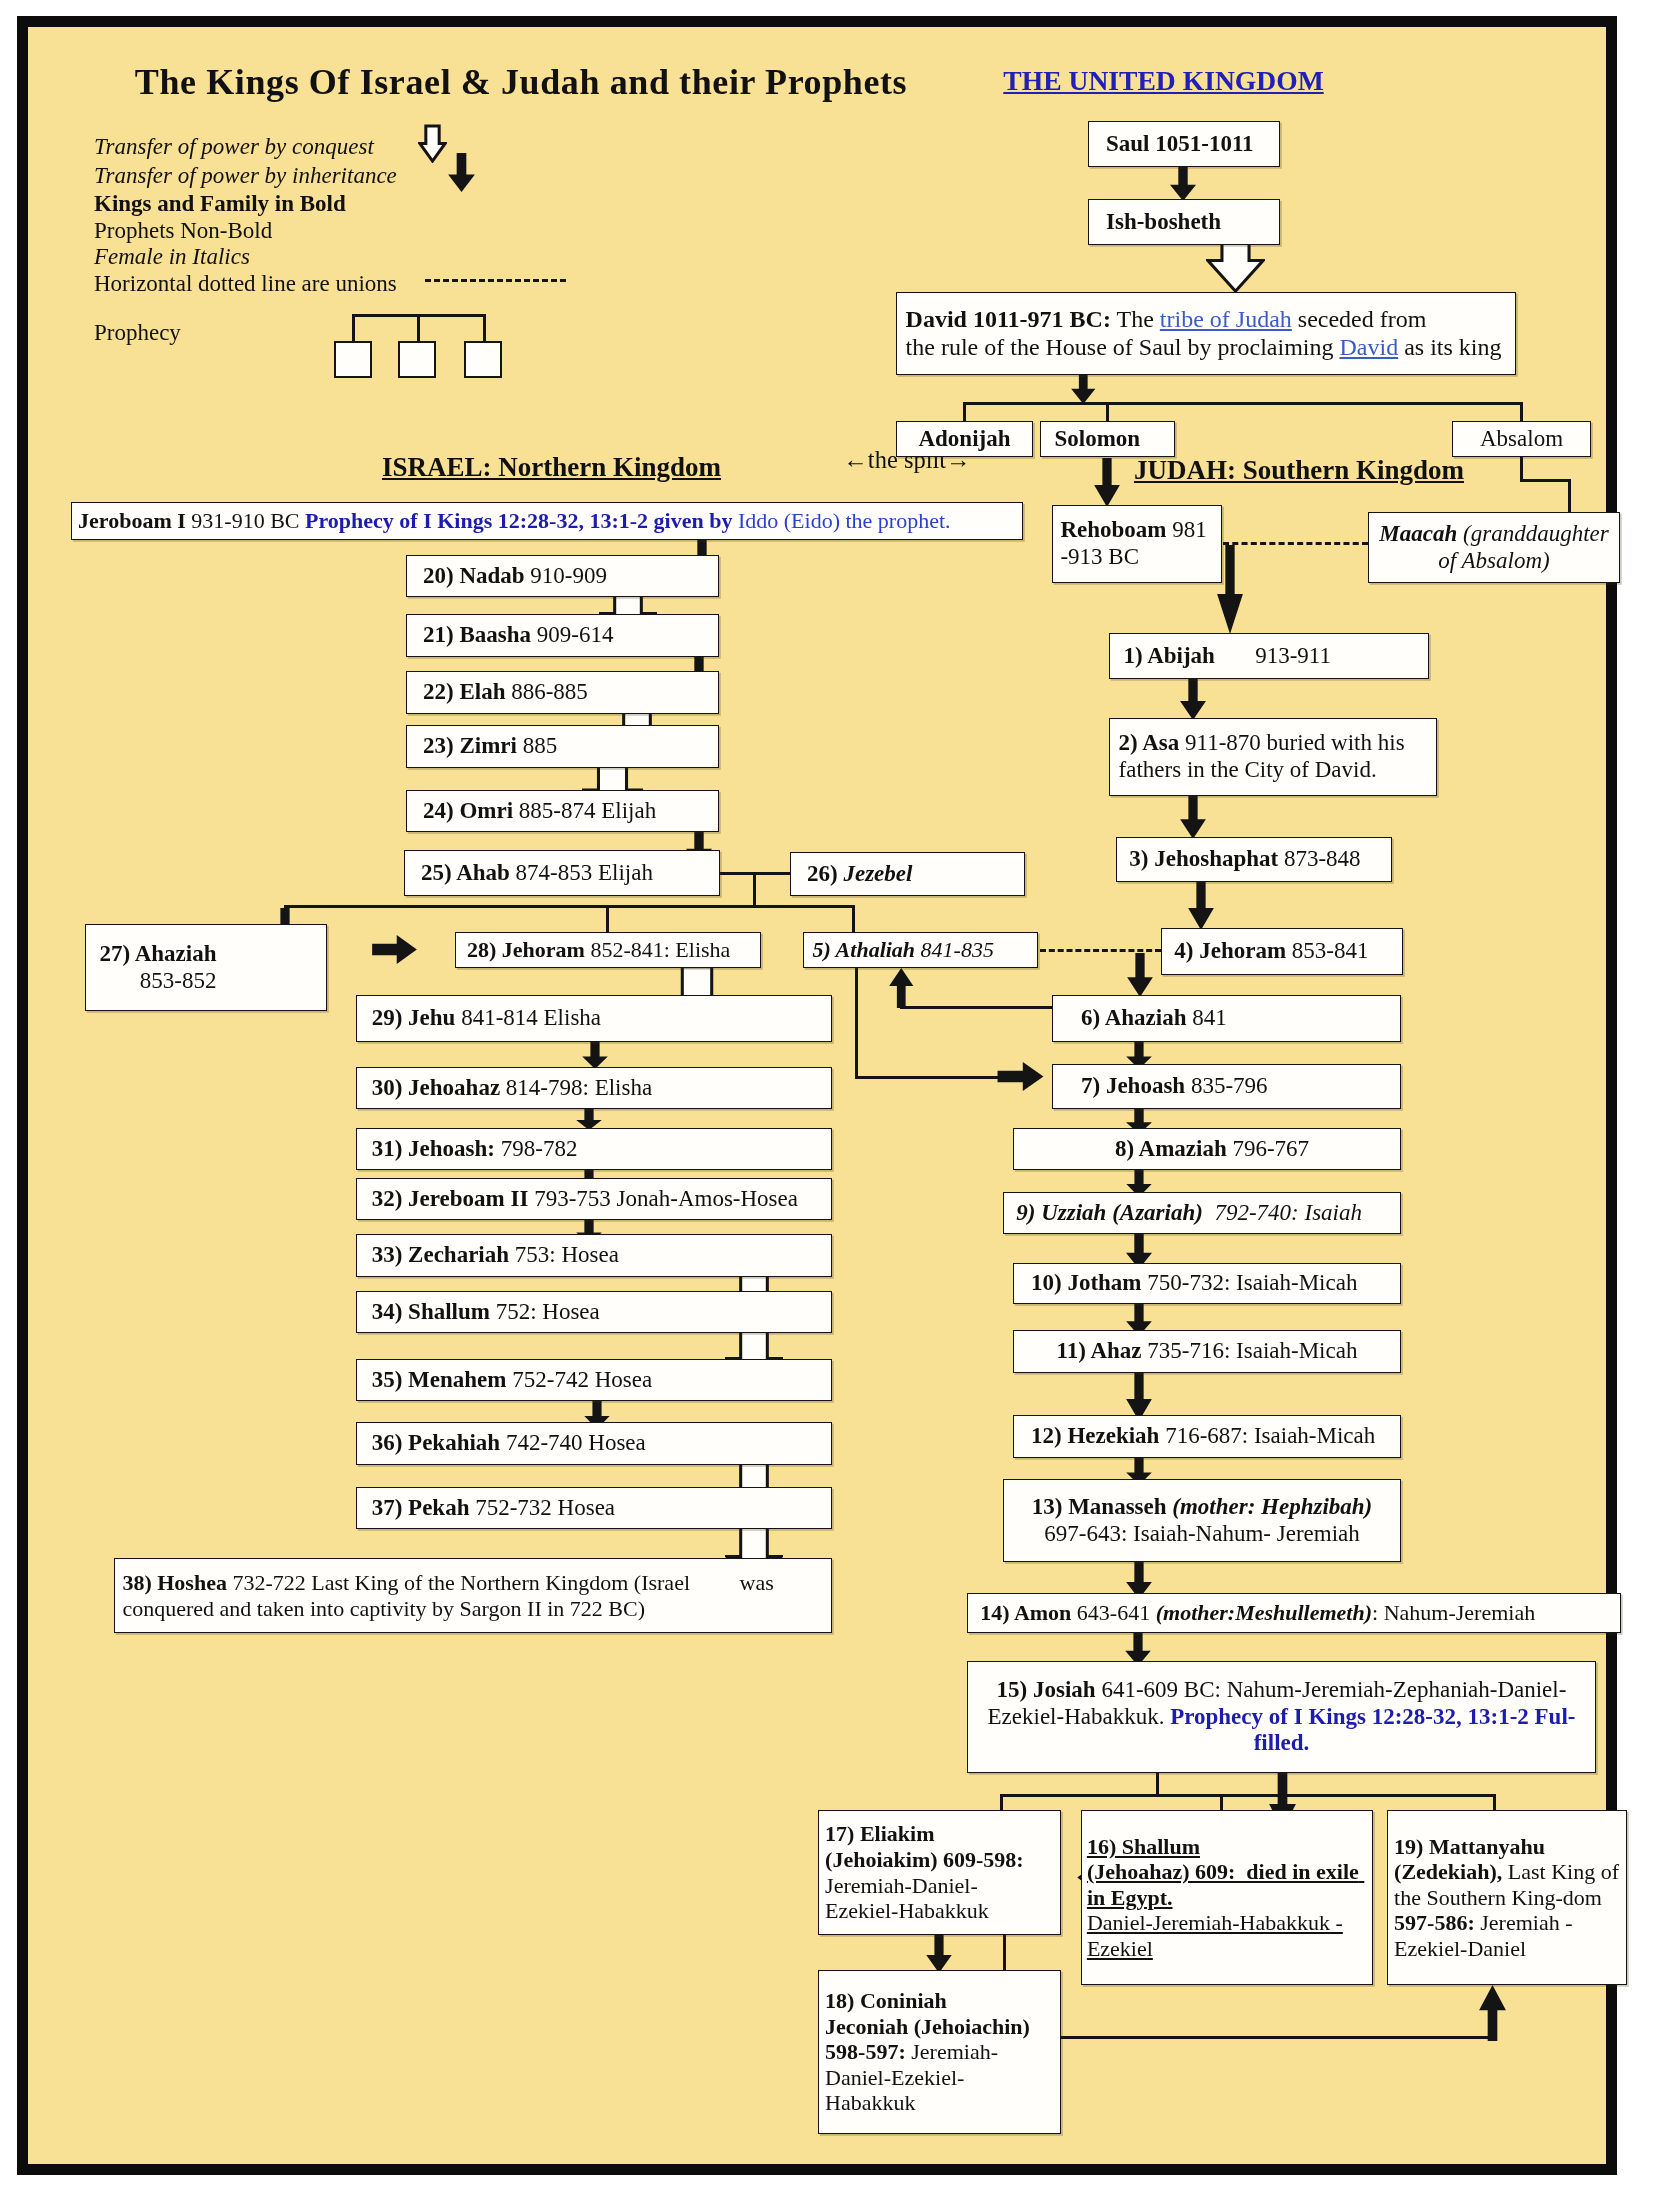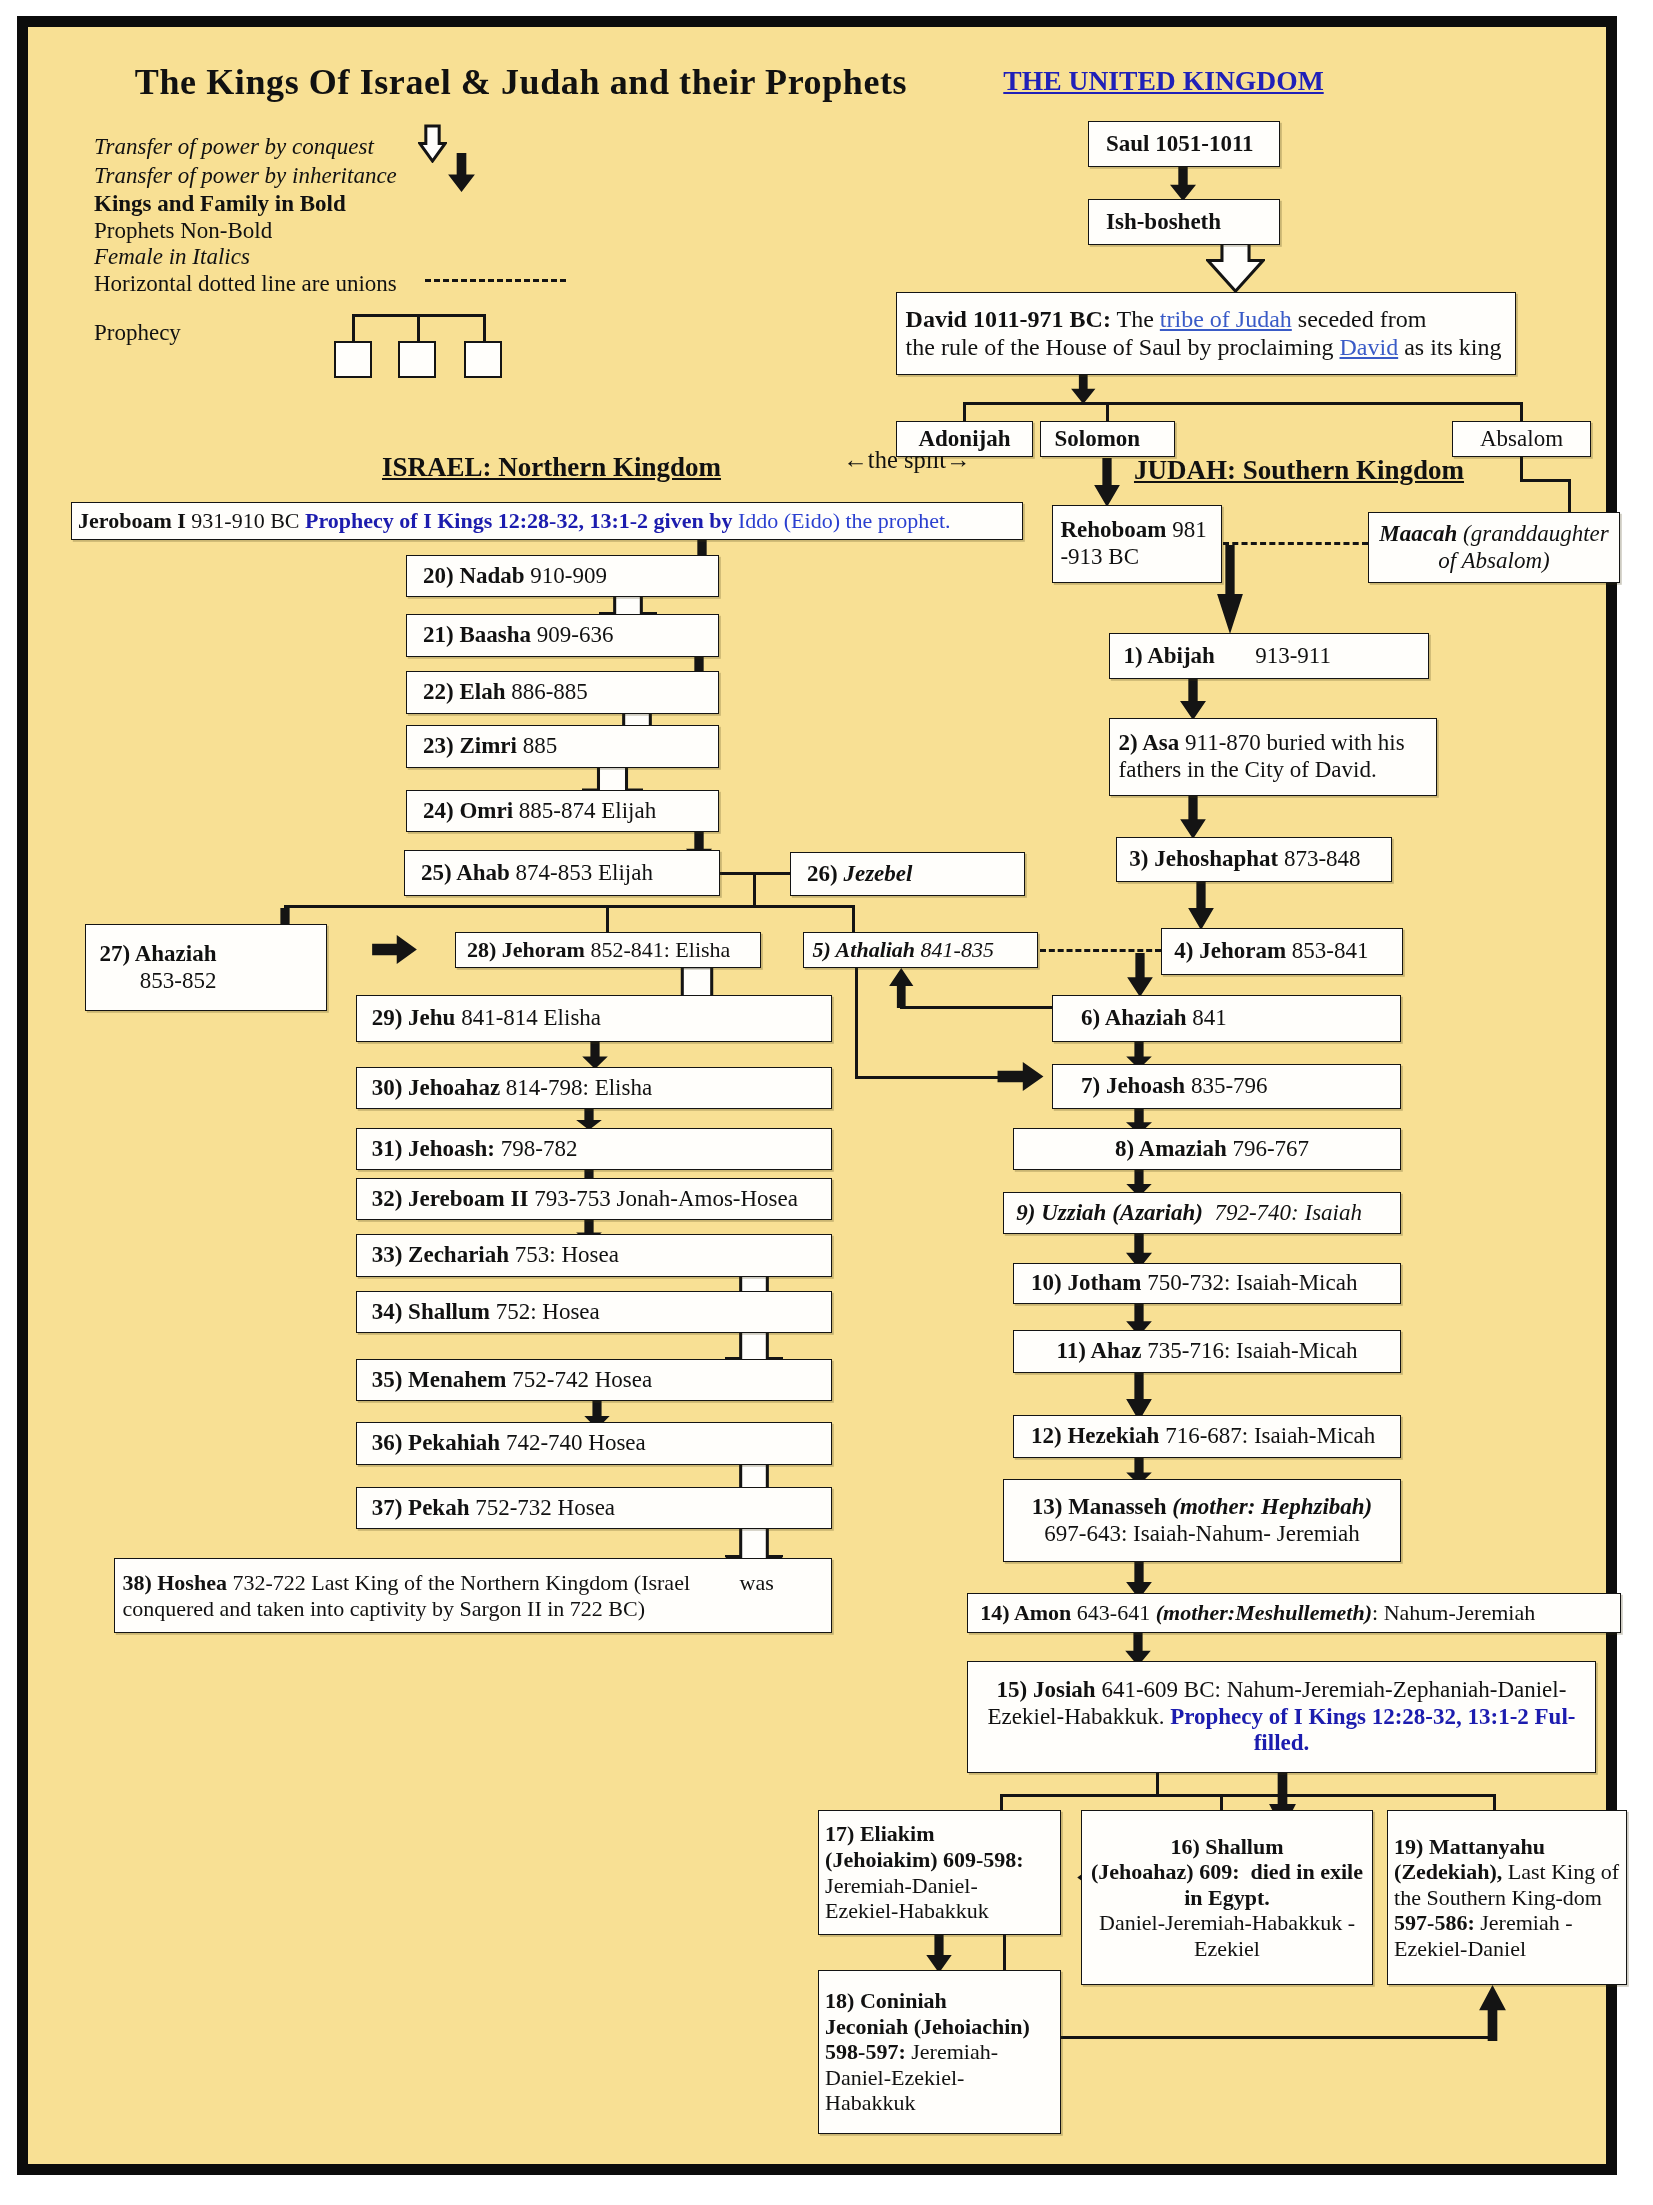--- a/index.html
+++ b/index.html
@@ -224,21 +224,21 @@
 the rule of the House of Saul by proclaiming </span><span class="s-link">David</span><span class="sn"> as its king</span></div></div>
       <div class="node" style="left: 896px; top: 421px; width: 137px; height: 36px; font-size: 23px;"><div class="txt" style="text-align: center; padding: 0px 4.9px;"><span class="sb">Adonijah</span></div></div>
       <div class="node" style="left: 1040px; top: 421px; width: 135px; height: 36px; font-size: 23px;"><div class="txt" style="text-align: left; padding: 0px 4.9px 0px 13.5px;"><span class="sb">Solomon</span></div></div>
       <div class="node" style="left: 1452px; top: 421px; width: 139px; height: 36px; font-size: 23px;"><div class="txt" style="text-align: center; padding: 0px 4.9px;"><span class="sn">Absalom</span></div></div>
       <div class="node" style="left: 1052px; top: 505px; width: 170px; height: 78px; font-size: 23px;"><div class="txt" style="text-align: left; padding: 0px 4.9px 0px 7.4px;"><span class="sb">Rehoboam</span><span class="sn"> 981
 -913 BC</span></div></div>
       <div class="node" style="left: 1368px; top: 512px; width: 252px; height: 71px; font-size: 23px;"><div class="txt" style="text-align: center; padding: 0px 4.9px;"><span class="sbi">Maacah</span><span class="si"> (granddaughter
 of Absalom)</span></div></div>
       <div class="node" style="left: 71px; top: 502px; width: 952px; height: 38px; font-size: 22px;"><div class="txt" style="text-align: left; padding: 0px 4.9px 0px 6.1px;"><span class="sb">Jeroboam I</span><span class="sn"> 931-910 BC </span><span class="s-blueb">Prophecy of I Kings 12:28-32, 13:1-2 given by </span><span class="s-blue">Iddo (Eido) the prophet.</span></div></div>
       <div class="node" style="left: 406px; top: 555px; width: 313px; height: 42px; font-size: 23px;"><div class="txt" style="text-align: left; padding: 0px 4.9px 0px 16px;"><span class="sb">20) Nadab</span><span class="sn"> 910-909</span></div></div>
-      <div class="node" style="left: 406px; top: 614px; width: 313px; height: 43px; font-size: 23px;"><div class="txt" style="text-align: left; padding: 0px 4.9px 0px 16px;"><span class="sb">21) Baasha</span><span class="sn"> 909-636</span></div></div>
+      <div class="node" style="left: 406px; top: 614px; width: 313px; height: 43px; font-size: 23px;"><div class="txt" style="text-align: left; padding: 0px 4.9px 0px 16px;"><span class="sb">21) Baasha</span><span class="sn"> 909-614</span></div></div>
       <div class="node" style="left: 406px; top: 671px; width: 313px; height: 43px; font-size: 23px;"><div class="txt" style="text-align: left; padding: 0px 4.9px 0px 16px;"><span class="sb">22) Elah</span><span class="sn"> 886-885</span></div></div>
       <div class="node" style="left: 406px; top: 725px; width: 313px; height: 43px; font-size: 23px;"><div class="txt" style="text-align: left; padding: 0px 4.9px 0px 16px;"><span class="sb">23) Zimri</span><span class="sn"> 885</span></div></div>
       <div class="node" style="left: 406px; top: 790px; width: 313px; height: 42px; font-size: 23px;"><div class="txt" style="text-align: left; padding: 0px 4.9px 0px 16px;"><span class="sb">24) Omri</span><span class="sn"> 885-874 Elijah</span></div></div>
       <div class="node" style="left: 404px; top: 850px; width: 316px; height: 46px; font-size: 23px;"><div class="txt" style="text-align: left; padding: 0px 4.9px 0px 16px;"><span class="sb">25) Ahab</span><span class="sn"> 874-853 Elijah</span></div></div>
       <div class="node" style="left: 790px; top: 852px; width: 235px; height: 44px; font-size: 23px;"><div class="txt" style="text-align: left; padding: 0px 4.9px 0px 16px;"><span class="sb">26) </span><span class="sbi">Jezebel</span></div></div>
       <div class="node" style="left: 85px; top: 924px; width: 242px; height: 87px; font-size: 23px;"><div class="txt" style="text-align: left; padding: 0px 4.9px 0px 13.5px;"><span class="sb">27) Ahaziah</span><span class="sn">
        853-852</span></div></div>
       <div class="node" style="left: 455px; top: 932px; width: 306px; height: 36px; font-size: 22px;"><div class="txt" style="text-align: left; padding: 0px 4.9px 0px 11px;"><span class="sb">28) Jehoram</span><span class="sn"> 852-841: Elisha</span></div></div>
       <div class="node" style="left: 803px; top: 932px; width: 235px; height: 36px; font-size: 22px;"><div class="txt" style="text-align: left; padding: 0px 4.9px 0px 8.6px;"><span class="sbi">5) Athaliah</span><span class="si"> 841-835</span></div></div>
       <div class="node" style="left: 1161px; top: 928px; width: 242px; height: 47px; font-size: 23px;"><div class="txt" style="text-align: left; padding: 0px 4.9px 0px 12.3px;"><span class="sb">4) Jehoram</span><span class="sn"> 853-841</span></div></div>
@@ -263,21 +263,21 @@
       <div class="node" style="left: 1013px; top: 1330px; width: 388px; height: 43px; font-size: 23px;"><div class="txt" style="text-align: center; padding: 0px 4.9px;"><span class="sb">11) Ahaz</span><span class="sn"> 735-716: Isaiah-Micah</span></div></div>
       <div class="node" style="left: 1013px; top: 1415px; width: 388px; height: 43px; font-size: 23px;"><div class="txt" style="text-align: left; padding: 0px 4.9px 0px 17px;"><span class="sb">12) Hezekiah</span><span class="sn"> 716-687: Isaiah-Micah</span></div></div>
       <div class="node" style="left: 1003px; top: 1479px; width: 398px; height: 83px; font-size: 23px;"><div class="txt" style="text-align: center; padding: 0px 6px;"><span class="sb">13) Manasseh </span><span class="sbi">(mother: Hephzibah)</span><span class="sn">
 697-643: Isaiah-Nahum- Jeremiah</span></div></div>
       <div class="node" style="left: 967px; top: 1593px; width: 654px; height: 40px; font-size: 22px;"><div class="txt" style="text-align: left; padding: 0px 4.9px 0px 12.3px;"><span class="sb">14) Amon</span><span class="sn"> 643-641 </span><span class="sbi">(mother:Meshullemeth)</span><span class="sn">: Nahum-Jeremiah</span></div></div>
       <div class="node" style="left: 967px; top: 1661px; width: 629px; height: 112px; font-size: 23px;"><div class="txt" style="text-align: center; padding: 0px 4.9px;"><span class="sb">15) Josiah</span><span class="sn"> 641-609 BC: Nahum-Jeremiah-Zephaniah-Daniel-Ezekiel-Habakkuk. </span><span class="s-blueb">Prophecy of I Kings 12:28-32, 13:1-2 Ful-filled.</span></div></div>
       <div class="node" style="left: 818px; top: 1810px; width: 243px; height: 125px; font-size: 22px;"><div class="txt" style="text-align: left; padding: 0px 4.9px 0px 6.1px;"><span class="sb">17) Eliakim
 (Jehoiakim) 609-598:</span><span class="sn">
 Jeremiah-Daniel-
 Ezekiel-Habakkuk</span></div></div>
-      <div class="node" style="left: 1081px; top: 1810px; width: 292px; height: 175px; font-size: 22px;"><div class="txt" style="text-align: center; padding: 0px 4.9px;"><span class="sb">16) Shallum
+      <div class="node" style="left: 1081px; top: 1810px; width: 292px; height: 175px; font-size: 22px;"><div class="txt" style="text-align: left; padding: 0px 4.9px; text-decoration: underline;"><span class="sb">16) Shallum
 </span><span class="sb">(Jehoahaz) 609:  died in exile in Egypt.</span><span class="sn">
 Daniel-Jeremiah-Habakkuk -Ezekiel</span></div></div>
       <div class="node" style="left: 1387px; top: 1810px; width: 240px; height: 175px; font-size: 22px;"><div class="txt" style="text-align: left; padding: 0px 4.9px 0px 6.1px;"><span class="sb">19) Mattanyahu
 (Zedekiah),</span><span class="sn"> Last King of the Southern King-dom  </span><span class="sb">597-586:</span><span class="sn"> Jeremiah -Ezekiel-Daniel</span></div></div>
       <div class="node" style="left: 818px; top: 1970px; width: 243px; height: 164px; font-size: 22px;"><div class="txt" style="text-align: left; padding: 0px 4.9px 0px 6.1px;"><span class="sb">18) Coniniah
 Jeconiah (Jehoiachin)
 598-597:</span><span class="sn"> Jeremiah-
 Daniel-Ezekiel-
 Habakkuk</span></div></div>
     </div>

